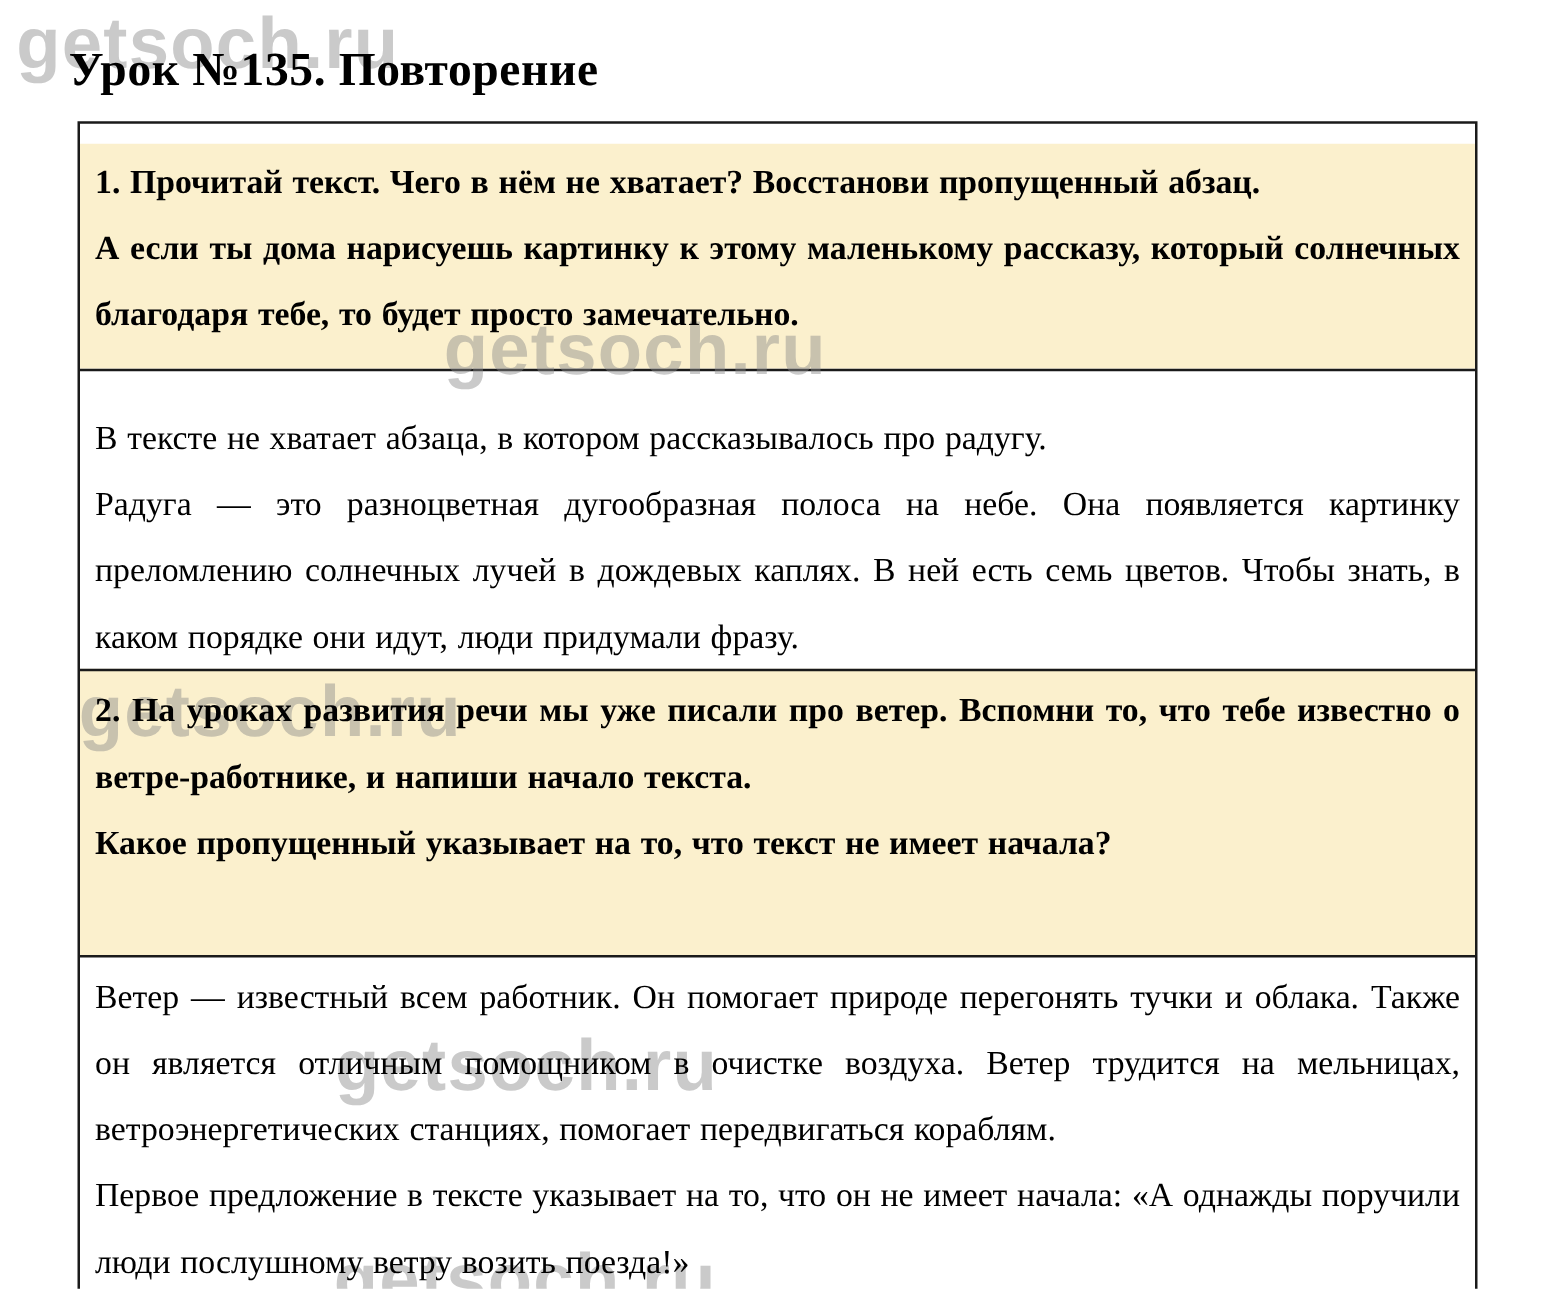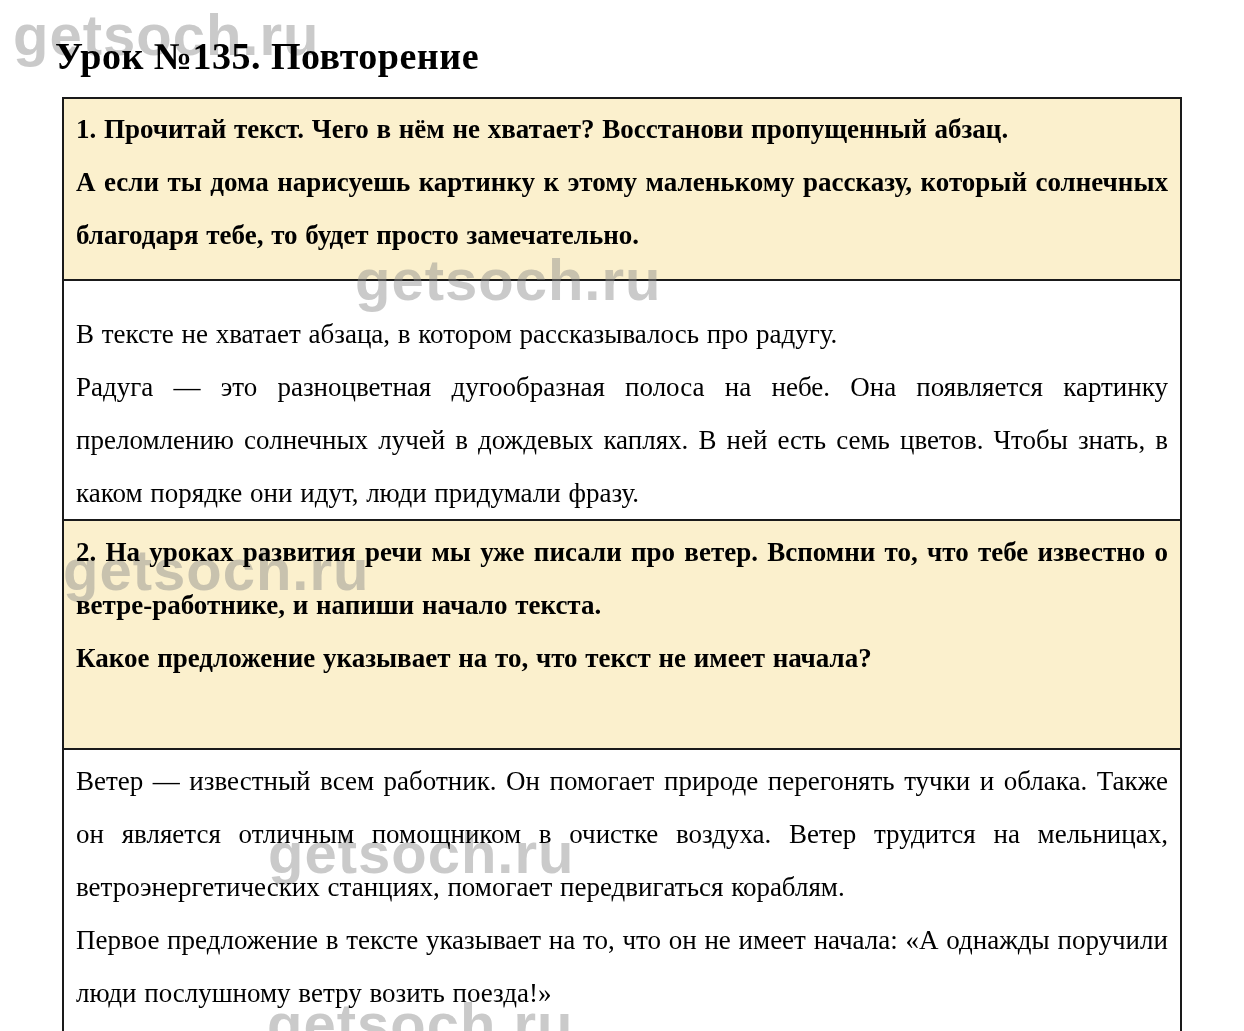--- a/index.html
+++ b/index.html
@@ -45,21 +45,21 @@
   .section.answer { background: #ffffff; }
   .section p {
     position: relative;
     z-index: 20;
     font-size: 27px;
     line-height: 53px;
     text-align: justify;
     word-spacing: 1px;
   }
   
-  .s1 { height: 180px; padding-top: 4px; }
+  .s1 { height: 180px; padding-top: 4px; margin-top: 16px; }
   .s2 { height: 240px; padding-top: 27px; }
   .s3 { height: 229px; padding-top: 5px; }
   .s4 { height: 288px; padding-top: 5px; }
 
   .watermark {
     position: absolute;
     z-index: 10;
     font-family: "Liberation Sans", sans-serif;
     font-weight: bold;
     font-size: 58px;
@@ -90,20 +90,20 @@
       <div class="section task s1">
         <p>1. Прочитай текст. Чего в нём не хватает? Восстанови пропущенный абзац.</p>
         <p>А если ты дома нарисуешь картинку к этому маленькому рассказу, который солнечных благодаря тебе, то будет просто замечательно.</p>
       </div>
       <div class="section answer s2">
         <p>В тексте не хватает абзаца, в котором рассказывалось про радугу.</p>
         <p>Радуга — это разноцветная дугообразная полоса на небе. Она появляется картинку преломлению солнечных лучей в дождевых каплях. В ней есть семь цветов. Чтобы знать, в каком порядке они идут, люди придумали фразу.</p>
       </div>
       <div class="section task s3">
         <p>2. На уроках развития речи мы уже писали про ветер. Вспомни то, что тебе известно о ветре-работнике, и напиши начало текста.</p>
-        <p>Какое предложение указывает на то, что текст не имеет начала?</p>
+        <p>Какое пропущенный указывает на то, что текст не имеет начала?</p>
       </div>
       <div class="section answer s4">
         <p>Ветер — известный всем работник. Он помогает природе перегонять тучки и облака. Также он является отличным помощником в очистке воздуха. Ветер трудится на мельницах, ветроэнергетических станциях, помогает передвигаться кораблям.</p>
         <p>Первое предложение в тексте указывает на то, что он не имеет начала: «А однажды поручили люди послушному ветру возить поезда!»</p>
       </div>
     </div>
 </div>
 
 </body></html>

